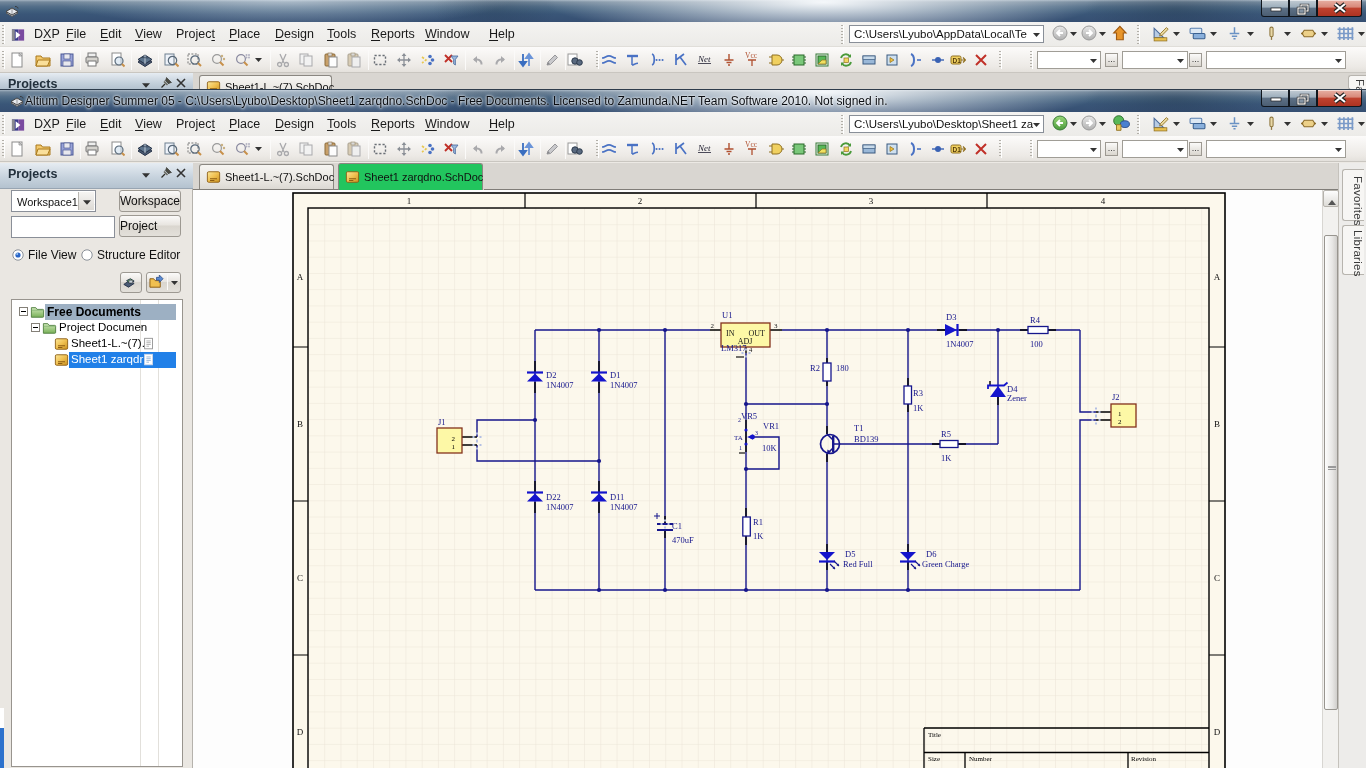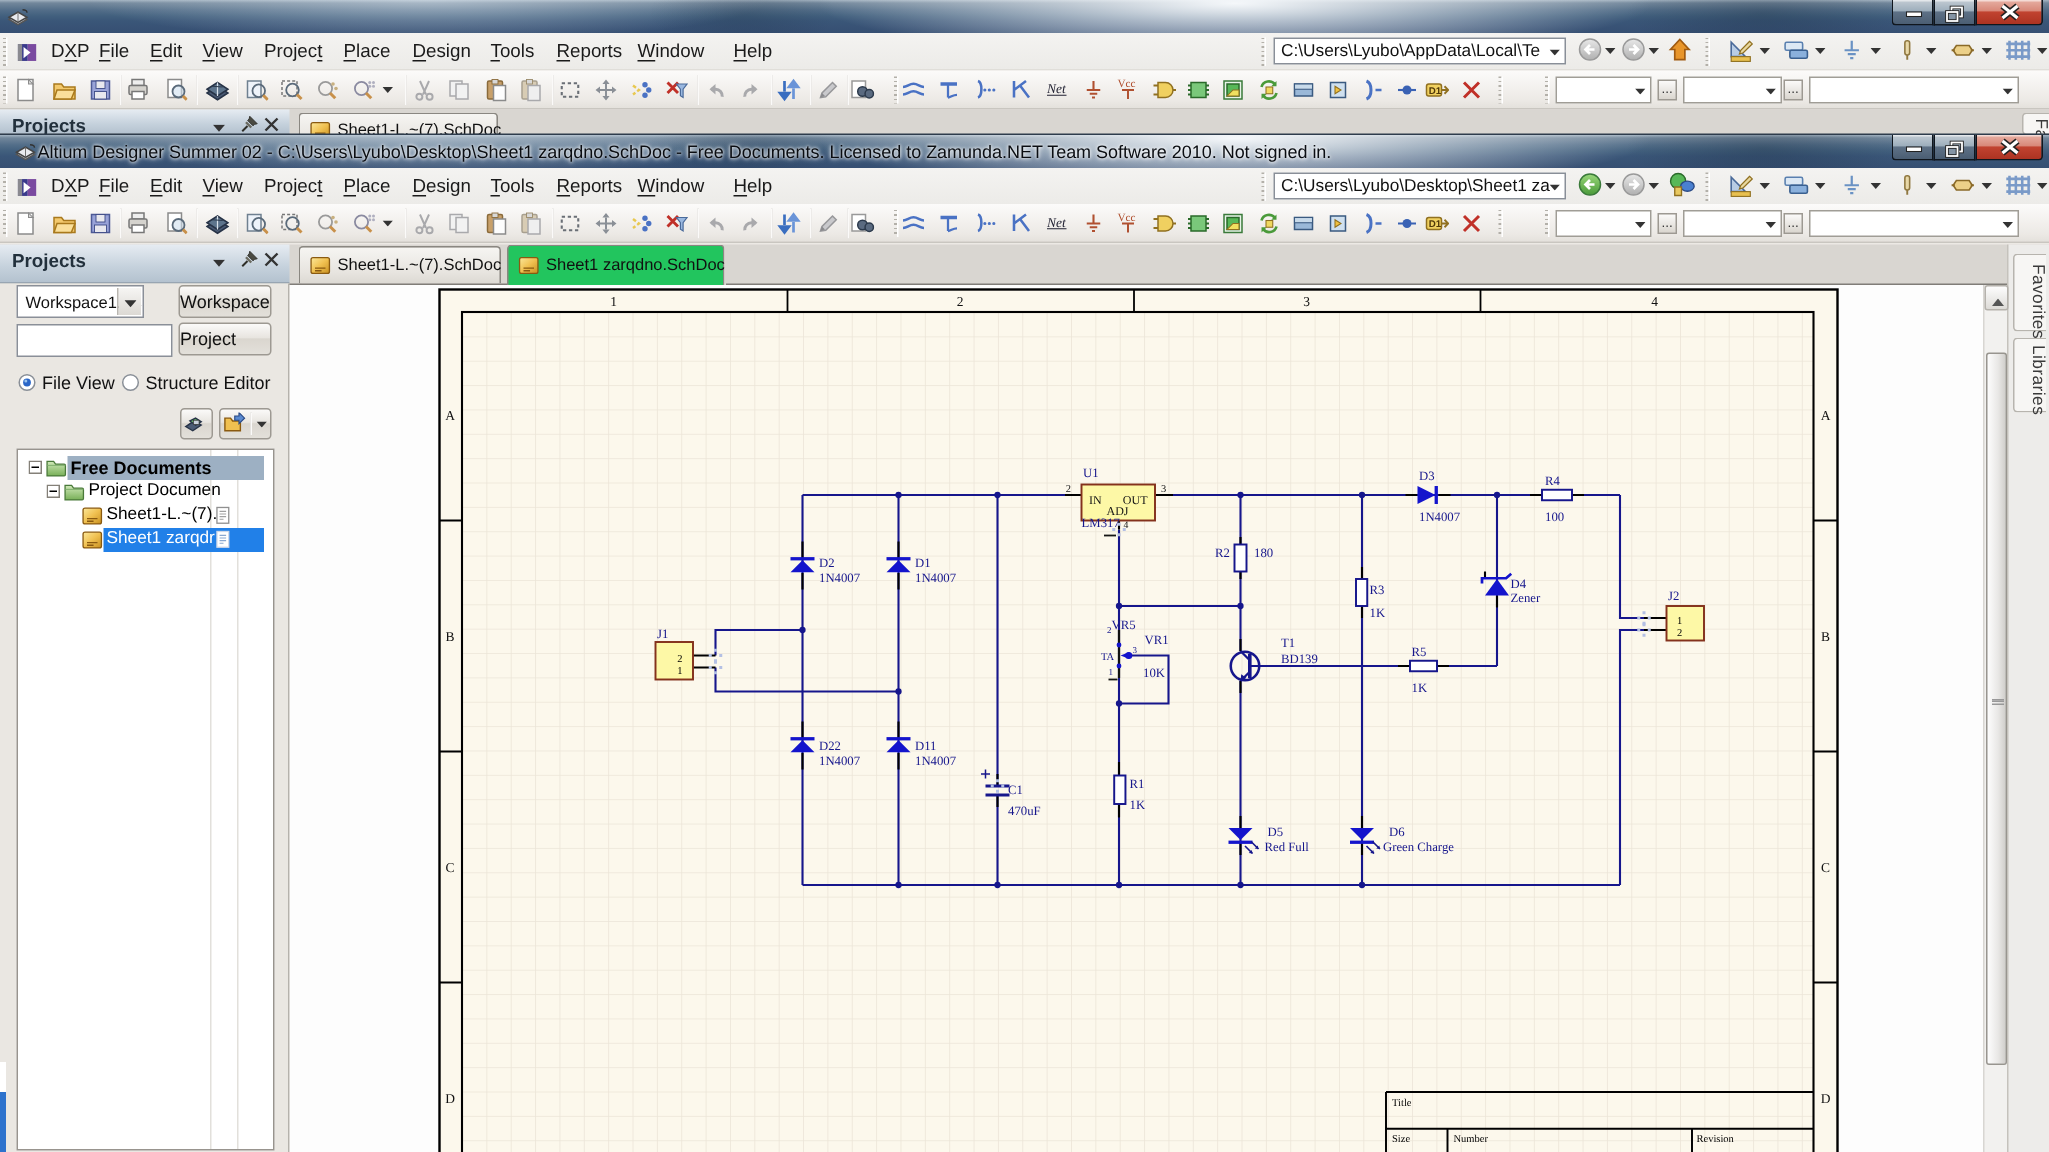--- a/index.html
+++ b/index.html
@@ -610,21 +610,21 @@
 <div class="abs" style="left:0;top:89px;width:1366px;height:1px;background:#2e3c4c"></div>
 <div class="abs" style="left:0;top:90px;width:1366px;height:678px;background:#ece9e4;overflow:hidden">
     <div class="tbar" style="top:0px">
 <div class="glow1"></div>
       <div class="glow2"></div>
       <div class="dark1"></div>
       <div class="dark2"></div>
 <svg class="abs" style="left:9px;top:3px" width="16" height="16" viewBox="0 0 16 16">
         <use href="#iapp"></use>
       </svg>
-<span class="ttext" style="left:25px">Altium Designer Summer 02 - C:\Users\Lyubo\Desktop\Sheet1 zarqdno.SchDoc - Free Documents. Licensed to Zamunda.NET  Team Software 2010. Not signed in.</span>
+<span class="ttext" style="left:25px">Altium Designer Summer 05 - C:\Users\Lyubo\Desktop\Sheet1 zarqdno.SchDoc - Free Documents. Licensed to Zamunda.NET  Team Software 2010. Not signed in.</span>
 <div class="capbtns" style="left:1261px;top:0">
 <div class="cb mn"><svg width="28" height="17">
             <rect x="9" y="8" width="10" height="3" fill="#fff" stroke="#222" stroke-width=".7"></rect>
           </svg></div>
 <div class="cb mx"><svg width="28" height="17">
             <rect x="11" y="5" width="7" height="6" fill="none" stroke="#222" stroke-width="2.4"></rect>
             <rect x="11" y="5" width="7" height="6" fill="none" stroke="#fff" stroke-width="1.2"></rect>
             <rect x="8" y="8" width="7" height="6" fill="#8494a4" stroke="#222" stroke-width="2.4"></rect>
             <rect x="8" y="8" width="7" height="6" fill="none" stroke="#fff" stroke-width="1.2"></rect>
           </svg></div>

